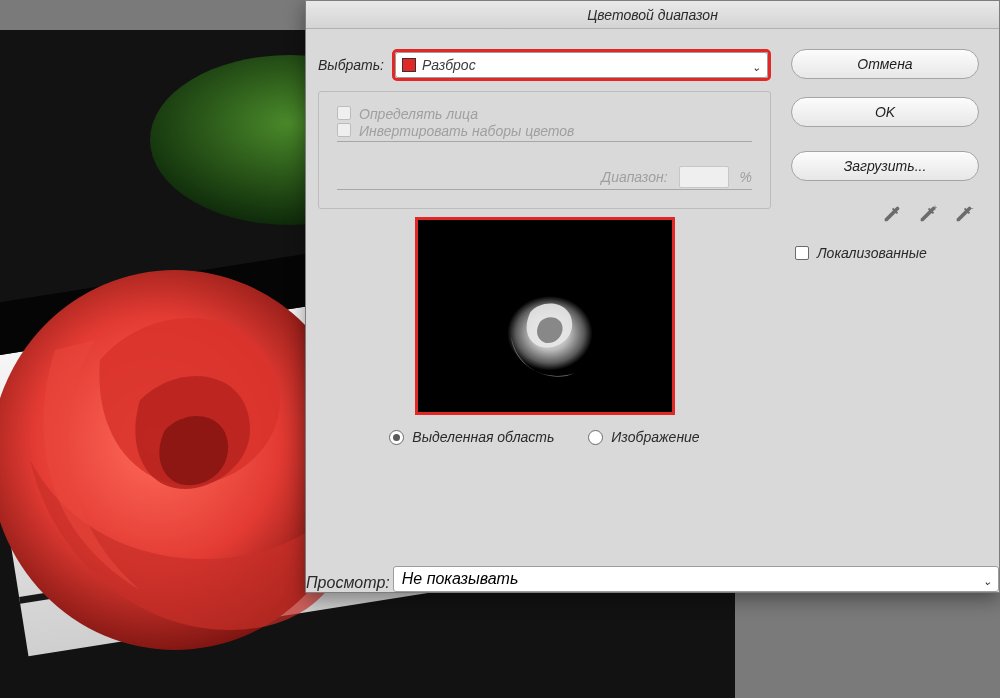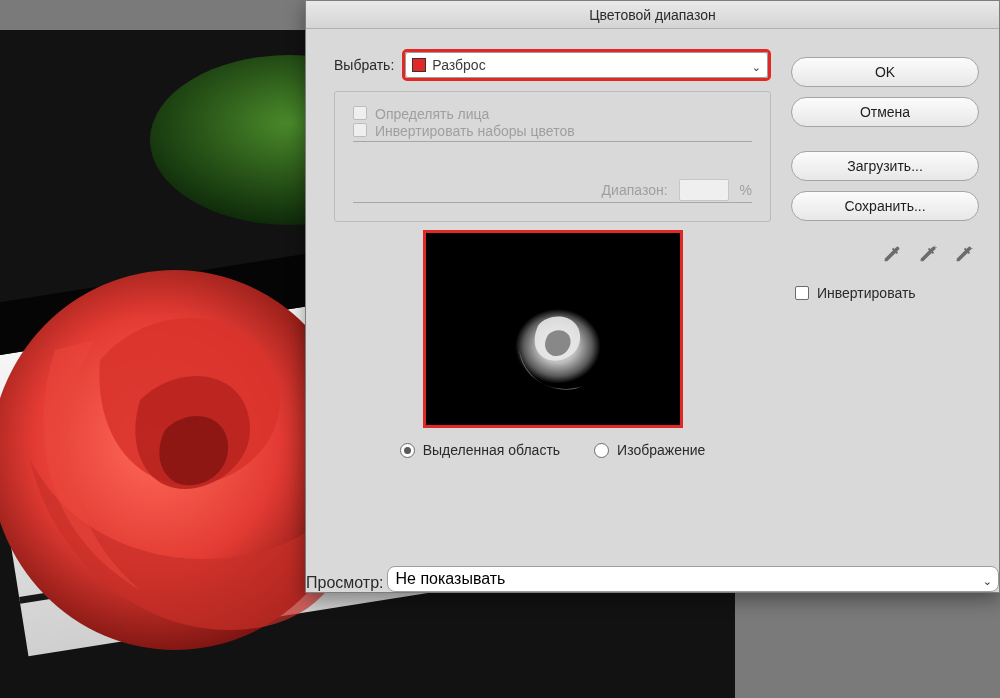--- a/index.html
+++ b/index.html
@@ -12,30 +12,30 @@
   }
   .canvas svg { width: 100%; height: 100%; display:block; }
 
   
   .dialog {
     position: absolute; left: 305px; top: 0; width: 695px; height: 593px;
     background: #d9d9d9;
     border: 1px solid #7d7d7d;
     box-shadow: 0 6px 20px rgba(0,0,0,.4);
     border-radius: 1px;
-    display: flex; flex-direction: column;
+    display: flex; flex-direction: column; font-style: italic;
   }
   .titlebar {
     height: 28px; line-height: 28px; text-align: center; font-size: 14px;
     background: linear-gradient(#e9e9e9,#d4d4d4);
     border-bottom: 1px solid #b0b0b0;
     color: #2a2a2a;
   }
   .dialog-body { flex: 1; display: flex; padding: 10px 0 0; }
-  .dialog-main { flex: 1; padding: 0 14px 0 28px; color: #3c3c3c; font-size: 14px; position: relative; }
+  .dialog-main { flex: 1; padding: 0 14px 0 12px; color: #3c3c3c; font-size: 14px; position: relative; }
   .dialog-side { width: 214px; padding: 0 14px 0 0; }
 
   
   .row { display: flex; align-items: center; gap: 8px; margin: 10px 0; }
   .field-label { color: #2a2a2a; }
   .sel-wrap {
     flex: 1; position: relative;
     border: 3px solid #e02826; border-radius: 5px;
   }
   .select {
@@ -52,37 +52,37 @@
     padding: 14px 18px 18px; margin: 10px 0 8px; color: #9f9f9f;
   }
   .group .chk { display: inline-flex; align-items: flex-start; gap: 8px; margin-right: 28px; }
   .fake-checkbox {
     width: 14px; height: 14px; border: 1px solid #bcbcbc; border-radius: 2px; background: #efefef;
   }
   .slider-row { display: flex; align-items: center; gap: 14px; margin-top: 18px; justify-content: flex-end; }
   .slider-label { min-width: 120px; text-align: right; }
   .num-box { width: 50px; height: 22px; background:#efefef; border:1px solid #c6c6c6; border-radius:2px; }
   .slider-track { flex:1; height:1px; background:#a7a7a7; margin-top:1px; }
-  .group .line2 { margin-top: 37px; gap: 11px; }
+  .group .line2 { margin-top: 24px; gap: 11px; }
 
   
   .preview-frame {
     width: 260px; height: 198px; margin: 8px auto 14px;
     border: 3px solid #e02826;
   }
   .preview-frame svg { width:100%; height:100%; display:block; background:#000; }
 
   .radio-row { display:flex; gap:34px; justify-content:center; margin-bottom:18px; font-size:14px; color:#2a2a2a;margin-top:8px;}
   .radio { display:flex; align-items:center; gap:8px; }
   .rbox { width:15px; height:15px; border-radius:50%; border:1px solid #6b6b6b; background:#fff; display:flex; align-items:center; justify-content:center; }
   .rbox.sel::after { content:""; width:7px; height:7px; border-radius:50%; background:#5a5a5a; display:block;}
 
   .bottom-row { display:flex; align-items:flex-end; gap:3px; padding: 10px 14px 14px 28px; border-top:0; }
   .wide-select {
-    flex:1; height:26px; background:#fff; border:1px solid #9d9d9d; border-radius:8px;
+    flex:1; height:26px; background:#fff; border:1px solid #9d9d9d; border-radius:3px;
     display:flex; align-items:center; padding:0 24px 0 8px; position:relative;
   }
 
   
   .btn {
     display:block; width: 188px; height: 30px; margin: 10px auto 0;
     background: linear-gradient(#fcfcfc,#e7e7e7);
     border:1px solid #a5a5a5; border-radius: 15px;
     font-size: 14px; color:#1e1e1e; text-align:center; line-height:28px;
     cursor: default;
@@ -205,43 +205,42 @@
         </div>
         <div class="radio">
           <span class="rbox"></span>
           <span>Изображение</span>
         </div>
       </div>
 
     </div>
 
     <div class="dialog-side">
+      <div class="btn">Отмена</div>
       <div class="btn first">OK</div>
-      <div class="btn">Отмена</div>
       <div style="height:14px"></div>
       <div class="btn">Загрузить...</div>
-      <div class="btn">Сохранить...</div>
 
       <div class="icon-row">
         <svg class="eyedrop" viewBox="0 0 24 24">
             <path fill="currentColor" d="M19.4 4.6a2 2 0 0 0-2.8 0l-2 2-1.3-1.3-1.4 1.4 1.3 1.3L4 17.2V20h2.8l9.2-9.2 1.3 1.3 1.4-1.4-1.3-1.3 2-2a2 2 0 0 0 0-2.8z"></path>
           </svg>
         <svg class="eyedrop" viewBox="0 0 24 24">
             <path fill="currentColor" d="M19.4 4.6a2 2 0 0 0-2.8 0l-2 2-1.3-1.3-1.4 1.4 1.3 1.3L4 17.2V20h2.8l9.2-9.2 1.3 1.3 1.4-1.4-1.3-1.3 2-2a2 2 0 0 0 0-2.8z"></path>
             <text x="17" y="9" font-size="9" fill="currentColor">+</text>
           </svg>
         <svg class="eyedrop" viewBox="0 0 24 24">
             <path fill="currentColor" d="M19.4 4.6a2 2 0 0 0-2.8 0l-2 2-1.3-1.3-1.4 1.4 1.3 1.3L4 17.2V20h2.8l9.2-9.2 1.3 1.3 1.4-1.4-1.3-1.3 2-2a2 2 0 0 0 0-2.8z"></path>
             <text x="17" y="9" font-size="9" fill="currentColor">−</text>
           </svg>
       </div>
 
       <div class="inv-row">
         <span class="inv-cb"></span>
-        <span>Инвертировать</span>
+        <span>Локализованные</span>
       </div>
     </div>
   </div>
 
   <div class="bottom-row dialog-bottom">
     <span class="field-label">Просмотр:</span>
     <div class="wide-select">
       <span>Не показывать</span>
       <span class="chev">⌄</span>
     </div>

